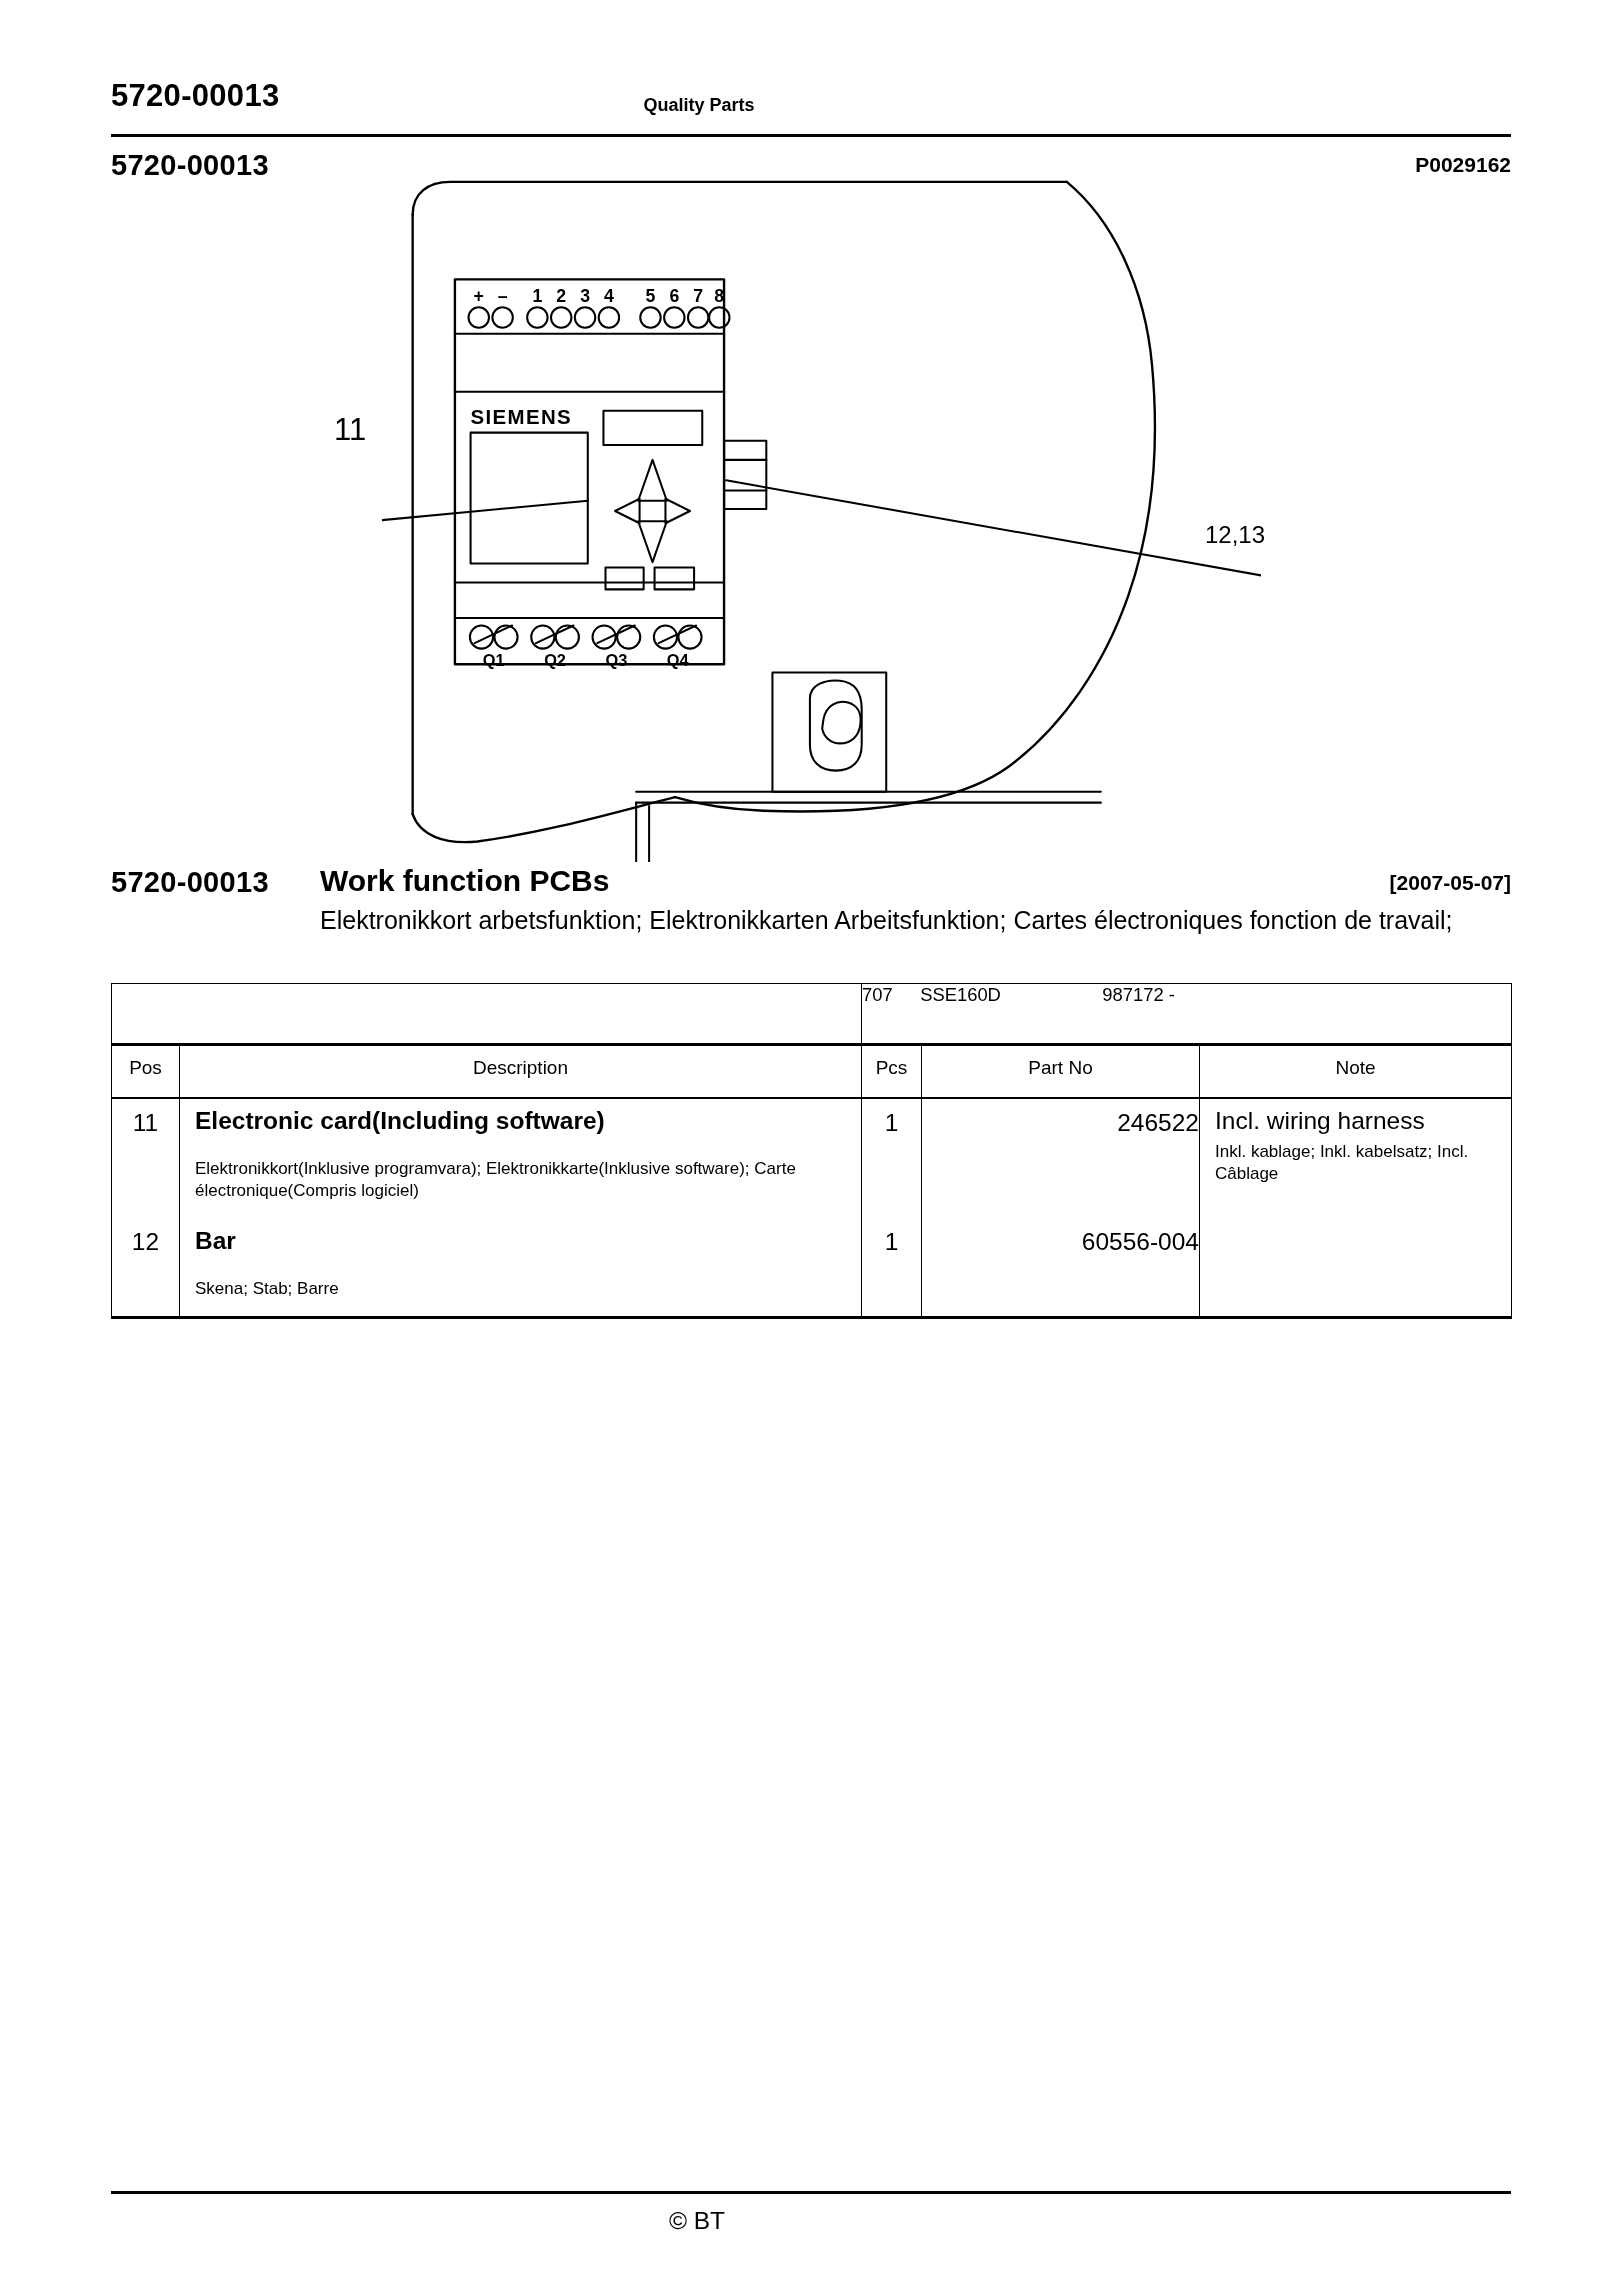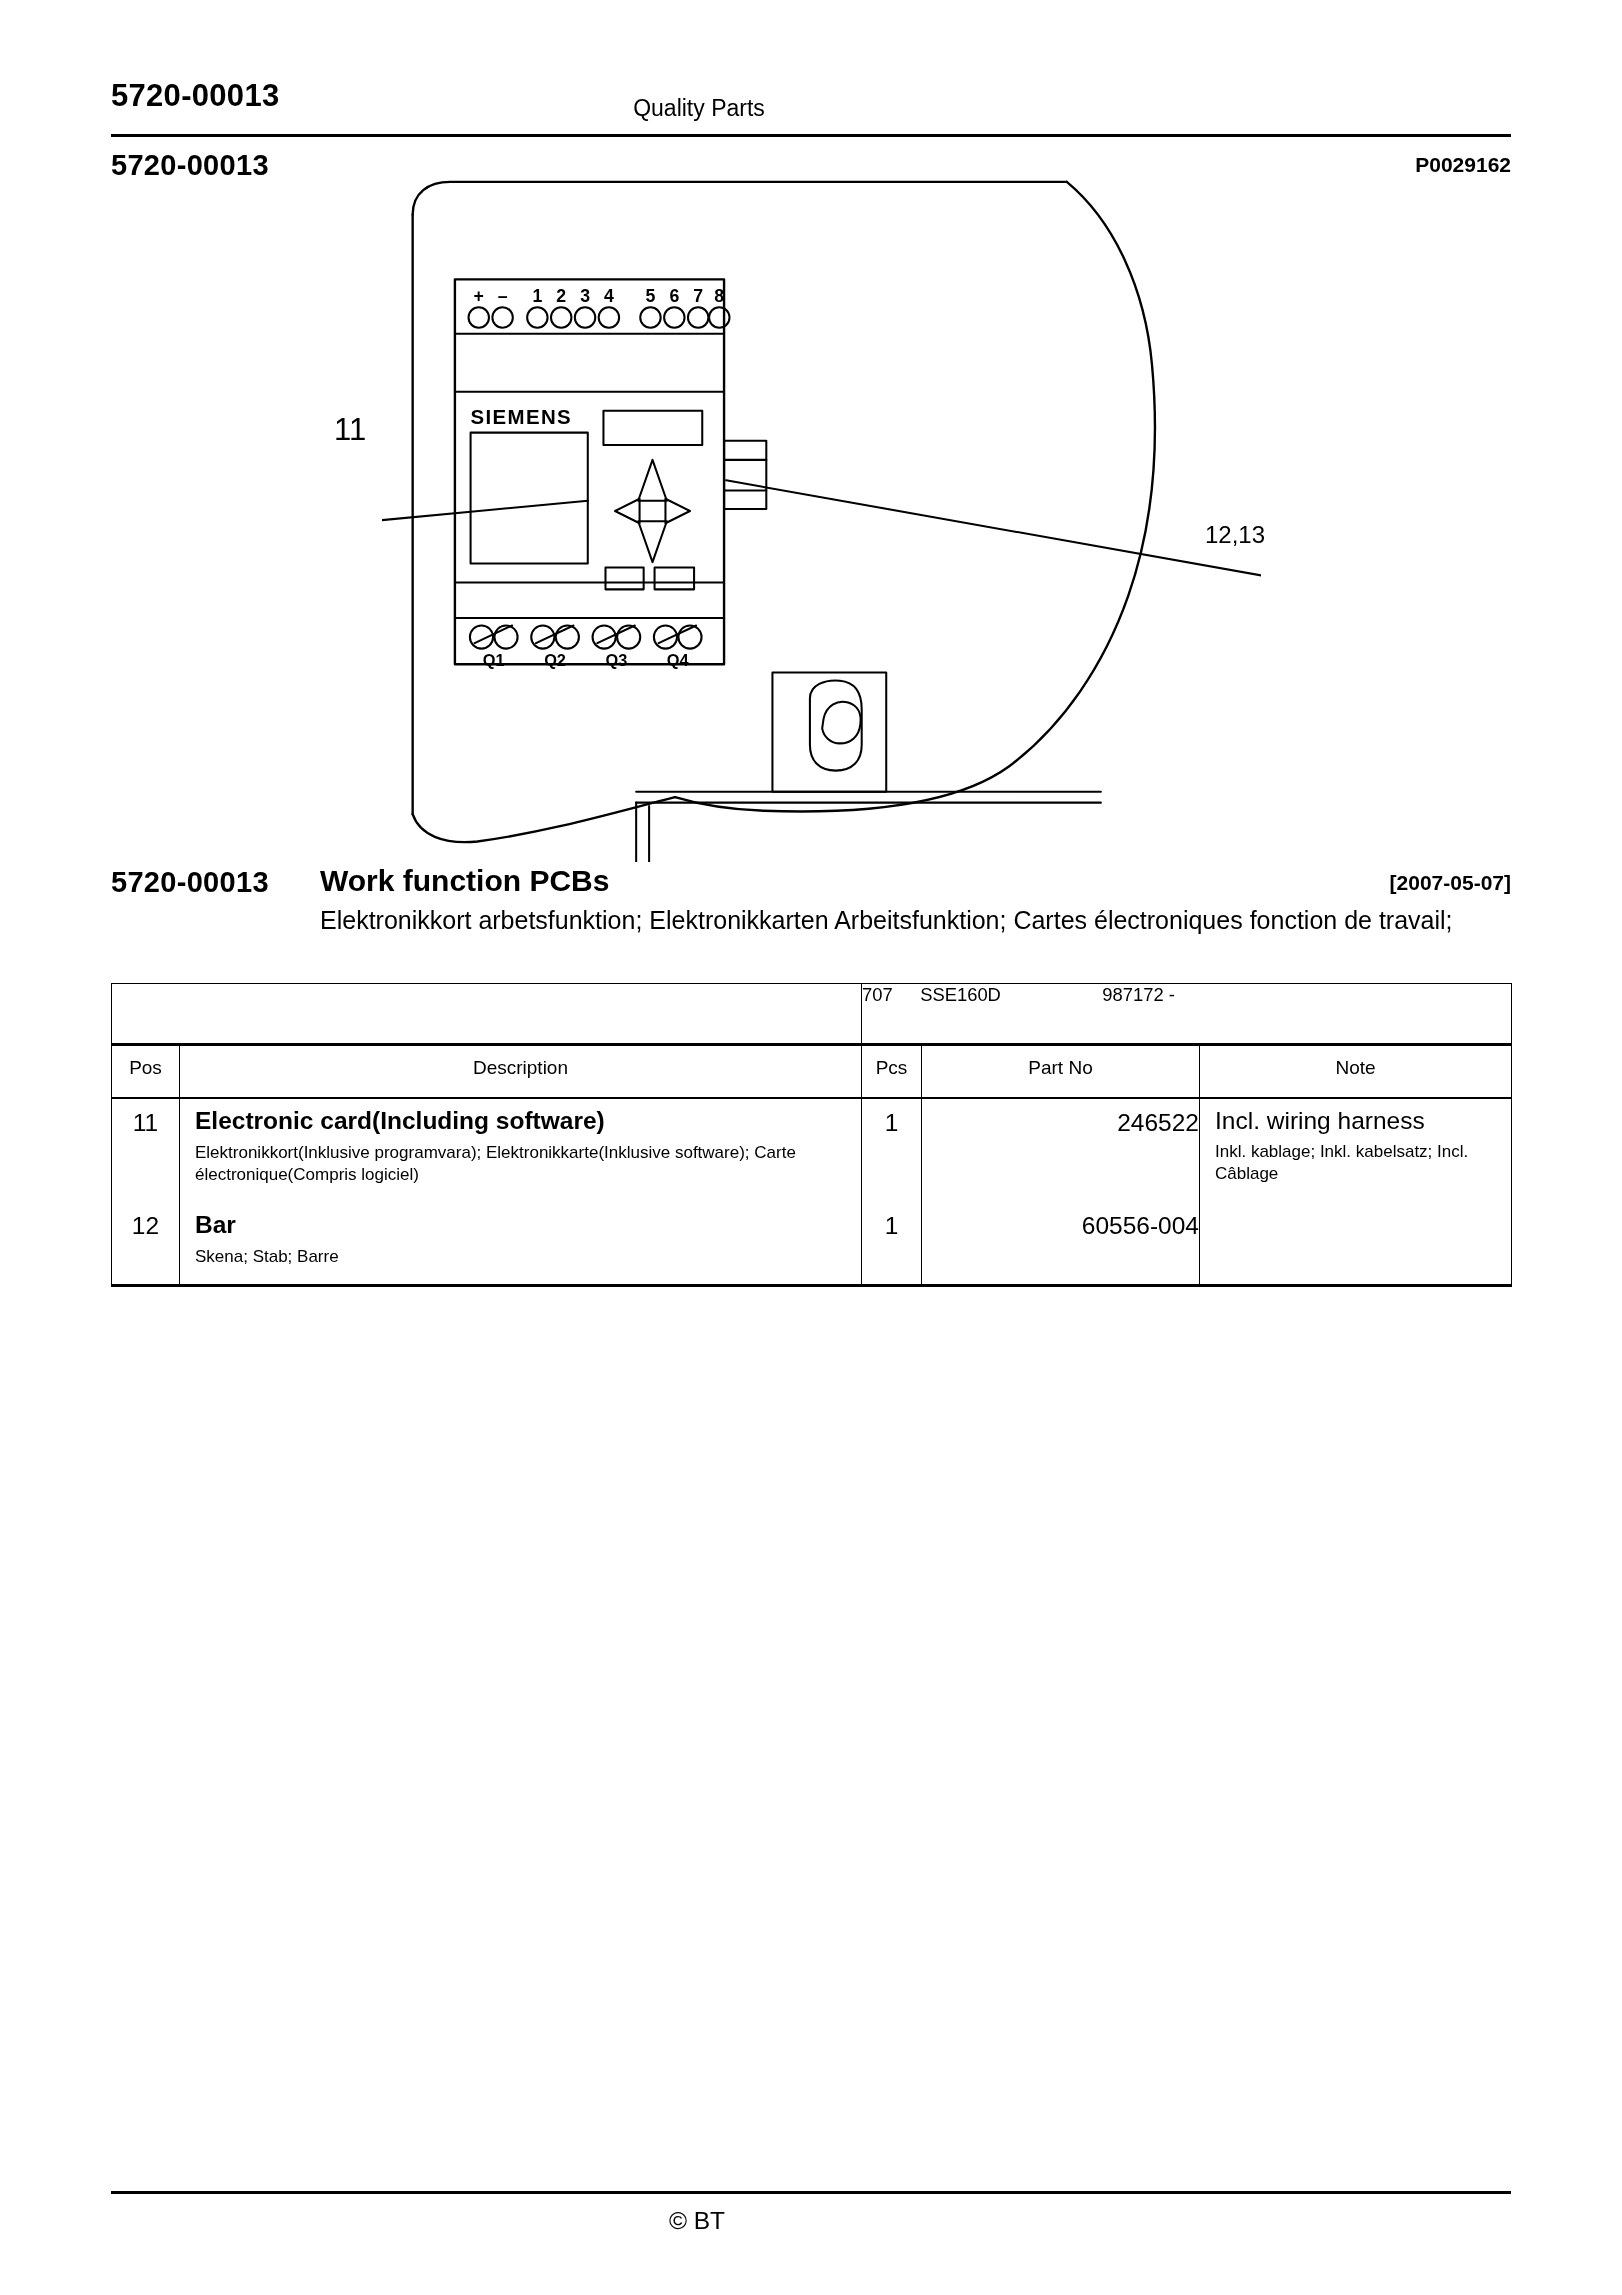--- a/index.html
+++ b/index.html
@@ -32,22 +32,22 @@
     font-weight: bold;
     letter-spacing: 0.3px;
     white-space: nowrap;
   }
   .hdr-center {
     position: absolute;
     left: 0;
     top: 95px;
     width: 1398px;
     text-align: center;
-    font-size: 23px;
-    font-weight: normal;
+    font-size: 18px;
+    font-weight: bold;
   }
   .rule-top {
     position: absolute;
     left: 111px;
     top: 134px;
     width: 1400px;
     height: 0;
     border-top: 3.4px solid #000;
   }
 
@@ -166,21 +166,21 @@
   .c-note { padding-left: 15px !important; }
 
   .d-main {
     font-size: 24.5px;
     line-height: 1.12;
     font-weight: bold;
   }
   .d-sub {
     font-size: 17px;
     line-height: 1.32;
-    margin-top: 7px;
+    margin-top: 23px;
     max-width: 641px;
   }
   .n-main { font-size: 24.5px; line-height: 1.12; }
   .n-sub  { font-size: 17px; line-height: 1.32; margin-top: 6.1px; max-width: 341px; }
 
   
   .rule-bot {
     position: absolute;
     left: 111px;
     top: 2191px;

